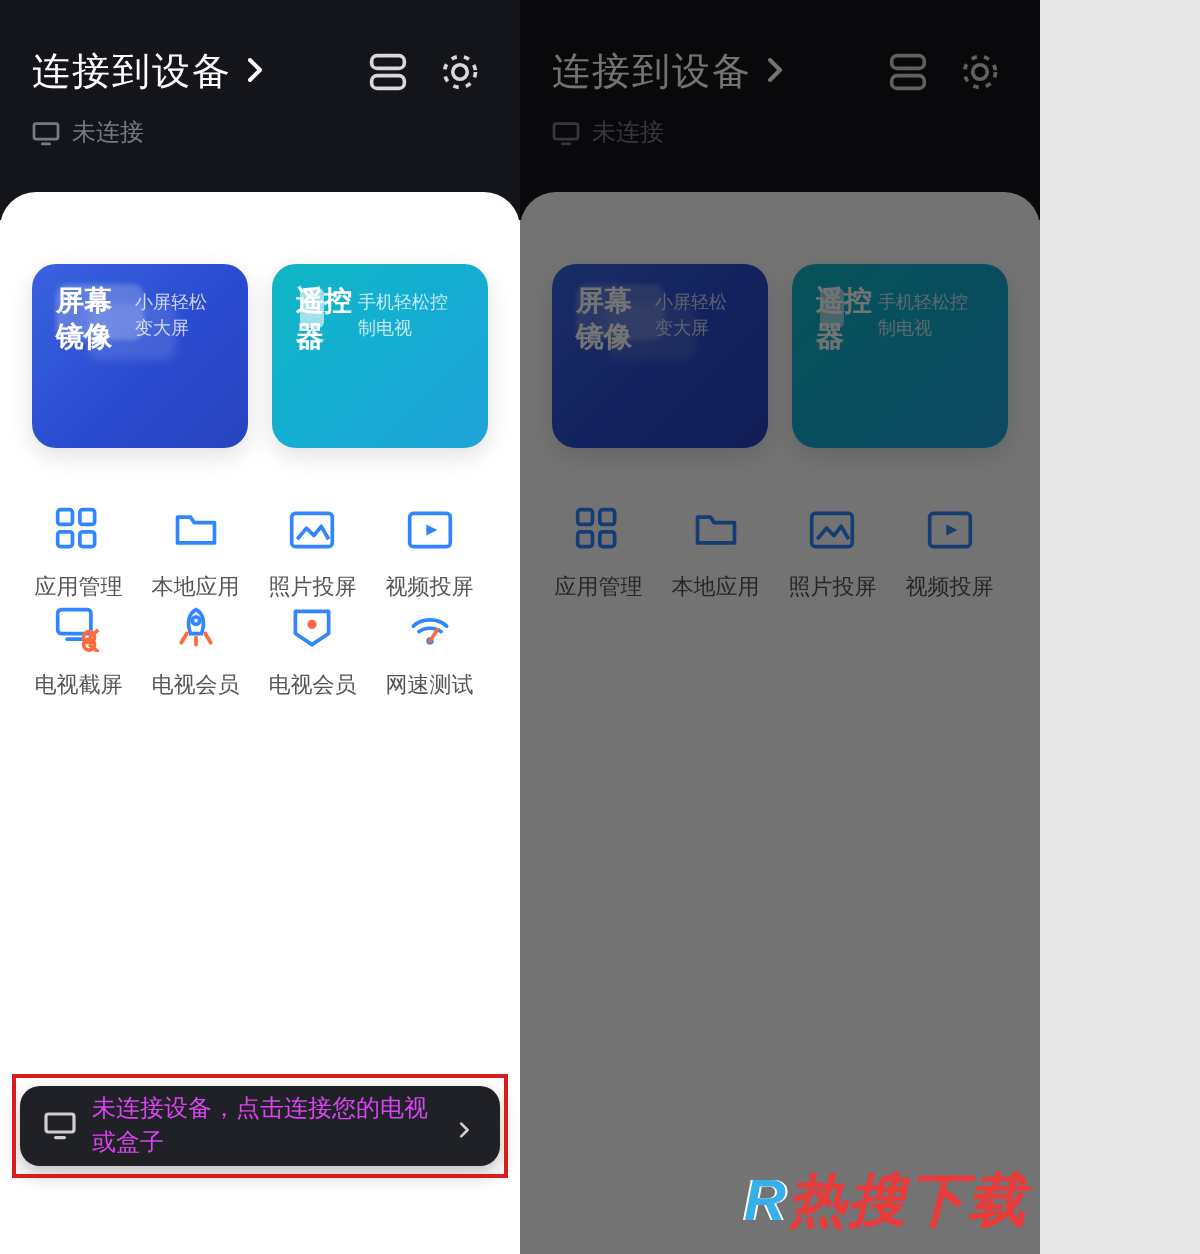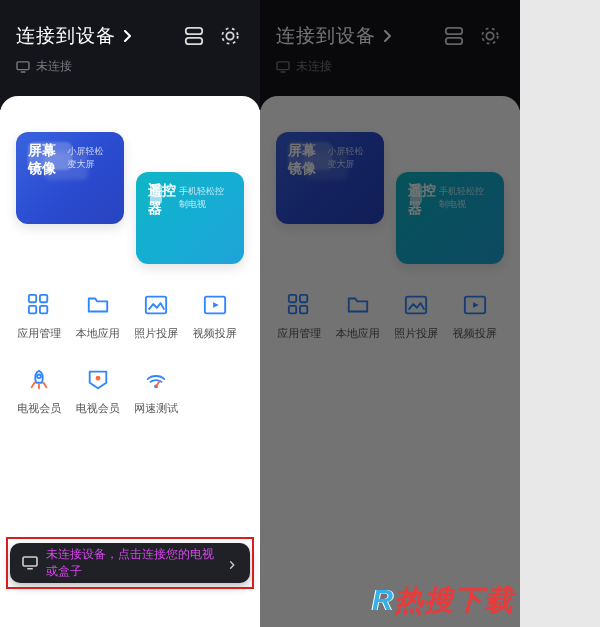--- a/index.html
+++ b/index.html
@@ -102,35 +102,33 @@
     background: rgba(255,255,255,.22); border-radius: 6px;
     filter: blur(1px);
   }
   .card-blue .glow2 {
     position: absolute; left: 28px; top: 20px; width: 44px; height: 28px;
     background: rgba(255,255,255,.12); border-radius: 6px;
     filter: blur(2px);
   }
   .card-teal {
     background: linear-gradient(135deg, #0fb6c4 0%, #14aed2 45%, #1fa3d8 100%);
-    margin-top: 40px;
   }
   .card-teal .phone-dot {
     position: absolute; left: 14px; top: 12px;
     width: 12px; height: 20px; border-radius: 3px;
     background: rgba(255,255,255,.6);
   }
   .card-title { font-size: 14px; font-weight: 600; }
   .card-sub { font-size: 9px; opacity: .75; margin-top: 3px; }
 
   .grid {
     padding: 28px 16px 0 10px;
     display: grid;
     grid-template-columns: repeat(4, 1fr);
-    row-gap: 26px;
   }
   .gi {
     display: flex;
     flex-direction: column;
     align-items: center;
     gap: 8px;
   }
   .gi-icon {
     width: 26px;
     height: 26px;
@@ -399,20 +397,28 @@
           <span class="gi-icon">
               <svg viewBox="0 0 26 26" width="24" height="24">
                 <use href="#ic-play-rect"></use>
               </svg>
             </span>
           <span class="gi-label">视频投屏</span>
         </div>
         <div class="gi">
           <span class="gi-icon">
               <svg viewBox="0 0 26 26" width="24" height="24">
+                <use href="#ic-tv-cut"></use>
+              </svg>
+            </span>
+          <span class="gi-label">电视截屏</span>
+        </div>
+        <div class="gi">
+          <span class="gi-icon">
+              <svg viewBox="0 0 26 26" width="24" height="24">
                 <use href="#ic-rocket"></use>
               </svg>
             </span>
           <span class="gi-label">电视会员</span>
         </div>
         <div class="gi">
           <span class="gi-icon">
               <svg viewBox="0 0 26 26" width="24" height="24">
                 <use href="#ic-vip-tag"></use>
               </svg>

